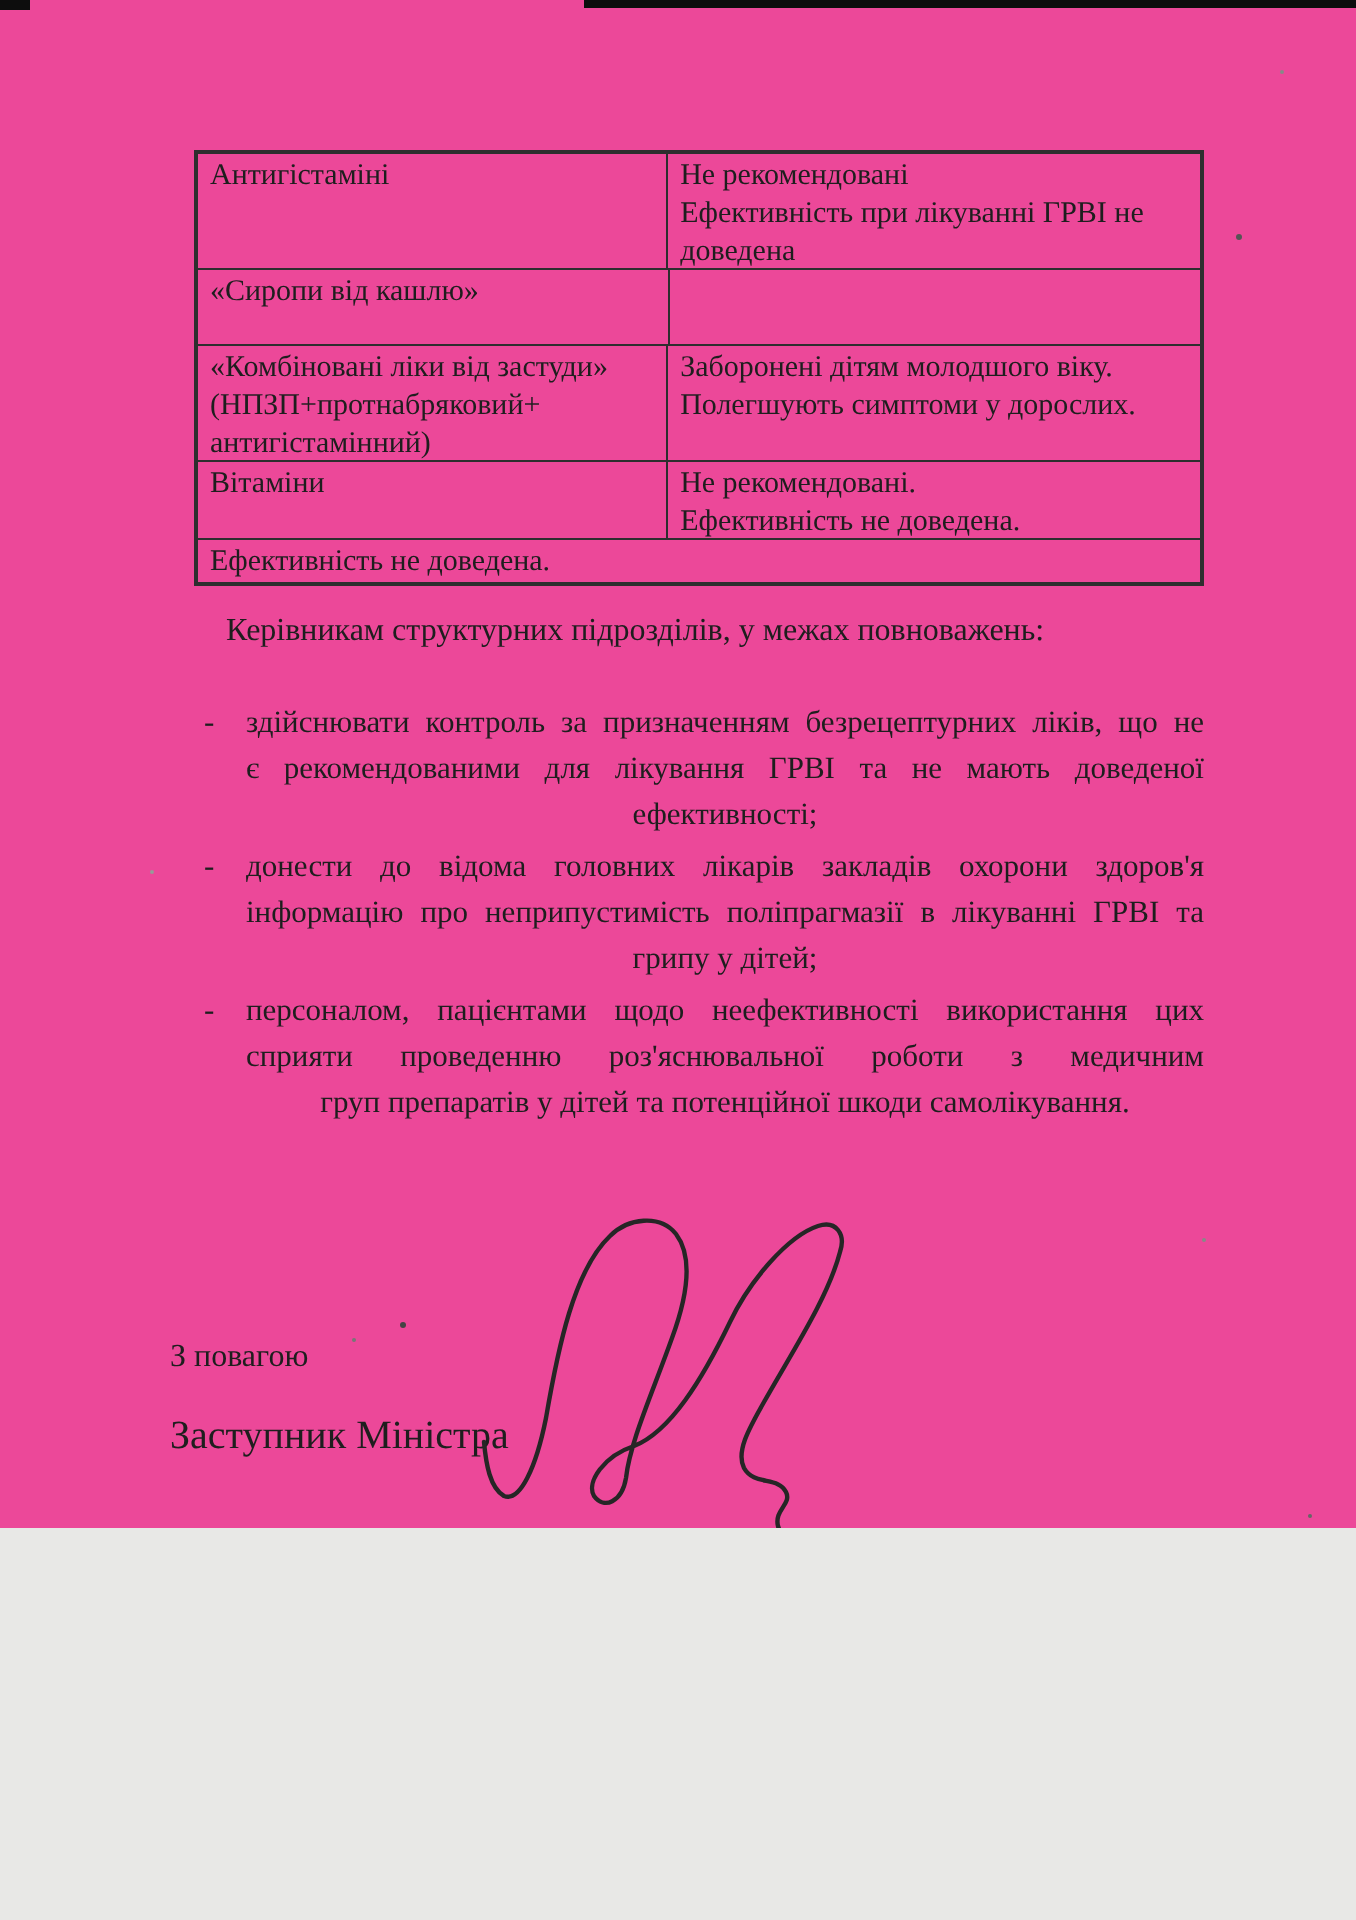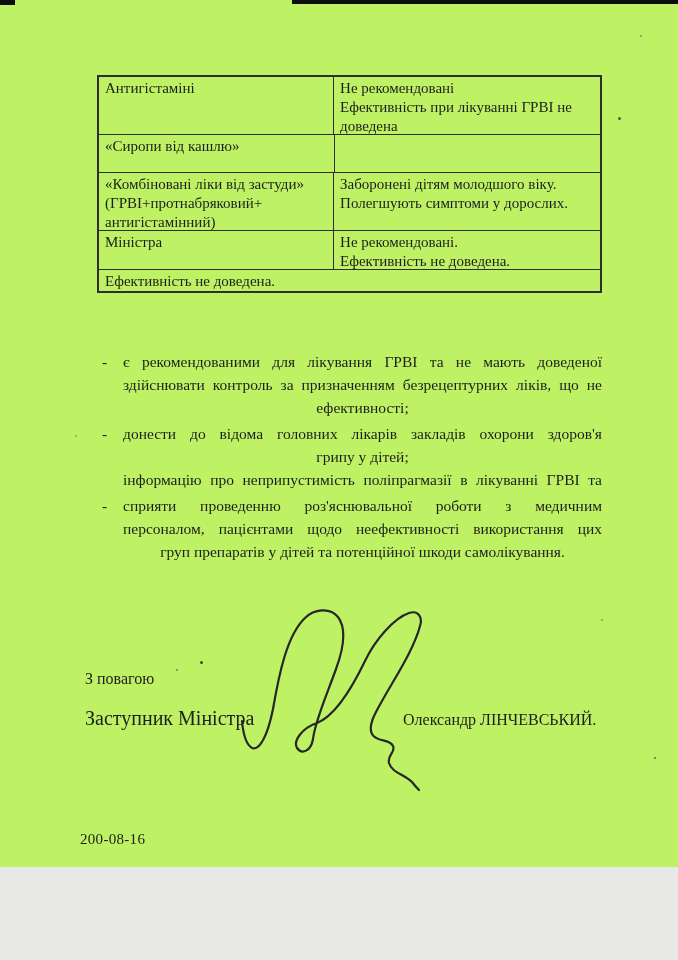--- a/index.html
+++ b/index.html
@@ -1,19 +1,19 @@
 <!DOCTYPE html>
 <html><head>
 <meta charset="utf-8">
 <style>
   html,body{margin:0;padding:0;}
   body{background:#e8e8e6;font-family:"Liberation Serif","DejaVu Serif",serif;}
   .page{
-    position:relative;width:678px;height:867px;margin:0 auto;
-    background:#bef264;color:#1e1e1e;overflow:hidden;
+    position:relative;width:678px;height:764px;margin:0 auto;
+    background:#ec4899;color:#1e1e1e;overflow:hidden;
   }
   
   .bar{position:absolute;background:#0d0d0d;}
   .bar-top-left{left:0;top:0;width:15px;height:5px;}
   .bar-top-right{left:292px;top:0;width:386px;height:4px;}
   .bar-bottom{left:0;top:951px;width:678px;height:9px;}
   .bar-bottom-shadow{position:absolute;left:0;top:949px;width:678px;height:2px;background:#8a8a88;}
   .speck{position:absolute;border-radius:50%;}
 
   
@@ -71,61 +71,62 @@
     <div class="t-row h57">
       <div class="t-cell t-left">Антигістаміні</div>
       <div class="t-cell t-right">Не рекомендовані
 Ефективність при лікуванні ГРВІ не доведена</div>
     </div>
     <div class="t-row h38">
       <div class="t-cell t-left">«Сиропи від кашлю»</div>
     </div>
     <div class="t-row h58">
       <div class="t-cell t-left">«Комбіновані ліки від застуди»
-(ГРВІ+протнабряковий+
+(НПЗП+протнабряковий+
 антигістамінний)</div>
       <div class="t-cell t-right">Заборонені дітям молодшого віку.
 Полегшують симптоми у дорослих.</div>
     </div>
     <div class="t-row h39">
-      <div class="t-cell t-left">Міністра</div>
+      <div class="t-cell t-left">Вітаміни</div>
       <div class="t-cell t-right">Не рекомендовані.
 Ефективність не доведена.</div>
     </div>
     <div class="t-row h22">
       <div class="t-cell t-right">Ефективність не доведена.</div>
     </div>
   </div>
 
+  <div class="intro">Керівникам структурних підрозділів, у межах повноважень:</div>
 
   <div class="dir-list">
 
     <div class="dir-item">
       <div class="dir-marker">-</div>
       <div class="dir-lines">
+        <div class="dir-line jline">здійснювати контроль за  призначенням безрецептурних ліків, що не</div>
         <div class="dir-line jline">є рекомендованими для лікування ГРВІ та не мають доведеної</div>
-        <div class="dir-line jline">здійснювати контроль за  призначенням безрецептурних ліків, що не</div>
         <div class="dir-line">ефективності;</div>
       </div>
     </div>
 
     <div class="dir-item">
       <div class="dir-marker">-</div>
       <div class="dir-lines">
         <div class="dir-line jline">донести до відома головних лікарів закладів охорони здоров'я</div>
+        <div class="dir-line jline">інформацію про неприпустимість поліпрагмазії в лікуванні ГРВІ та</div>
         <div class="dir-line">грипу  у дітей;</div>
-        <div class="dir-line jline">інформацію про неприпустимість поліпрагмазії в лікуванні ГРВІ та</div>
       </div>
     </div>
 
     <div class="dir-item">
       <div class="dir-marker">-</div>
       <div class="dir-lines">
+        <div class="dir-line jline">персоналом, пацієнтами щодо неефективності використання цих</div>
         <div class="dir-line jline">сприяти  проведенню  роз'яснювальної  роботи  з  медичним</div>
-        <div class="dir-line jline">персоналом, пацієнтами щодо неефективності використання цих</div>
         <div class="dir-line">груп препаратів у дітей та потенційної шкоди самолікування.</div>
       </div>
     </div>
 
   </div>
 
   <div class="respect">З повагою</div>
   <div class="post-title">Заступник Міністра</div>
 
   <svg class="signature" viewBox="0 0 220 200" xmlns="http://www.w3.org/2000/svg">
@@ -142,17 +143,16 @@
              C 157 43, 176 21, 191 16
              C 200 13, 205 20, 202 29
              C 196 52, 178 79, 164 104
              C 156 118, 150 129, 154 137
              C 159 146, 171 141, 175 149
              C 178 155, 169 158, 171 166
              C 174 176, 186 177, 194 185
              C 197 189, 199 191, 201 193" fill="none" stroke="#262626" stroke-width="2.2" stroke-linecap="round" stroke-linejoin="round"></path>
   </svg>
 
-  <div class="signer-name">Олександр ЛІНЧЕВСЬКИЙ.</div>
 
   <div class="doc-date">200-08-16</div>
 
 </div>
 
 </body></html>

